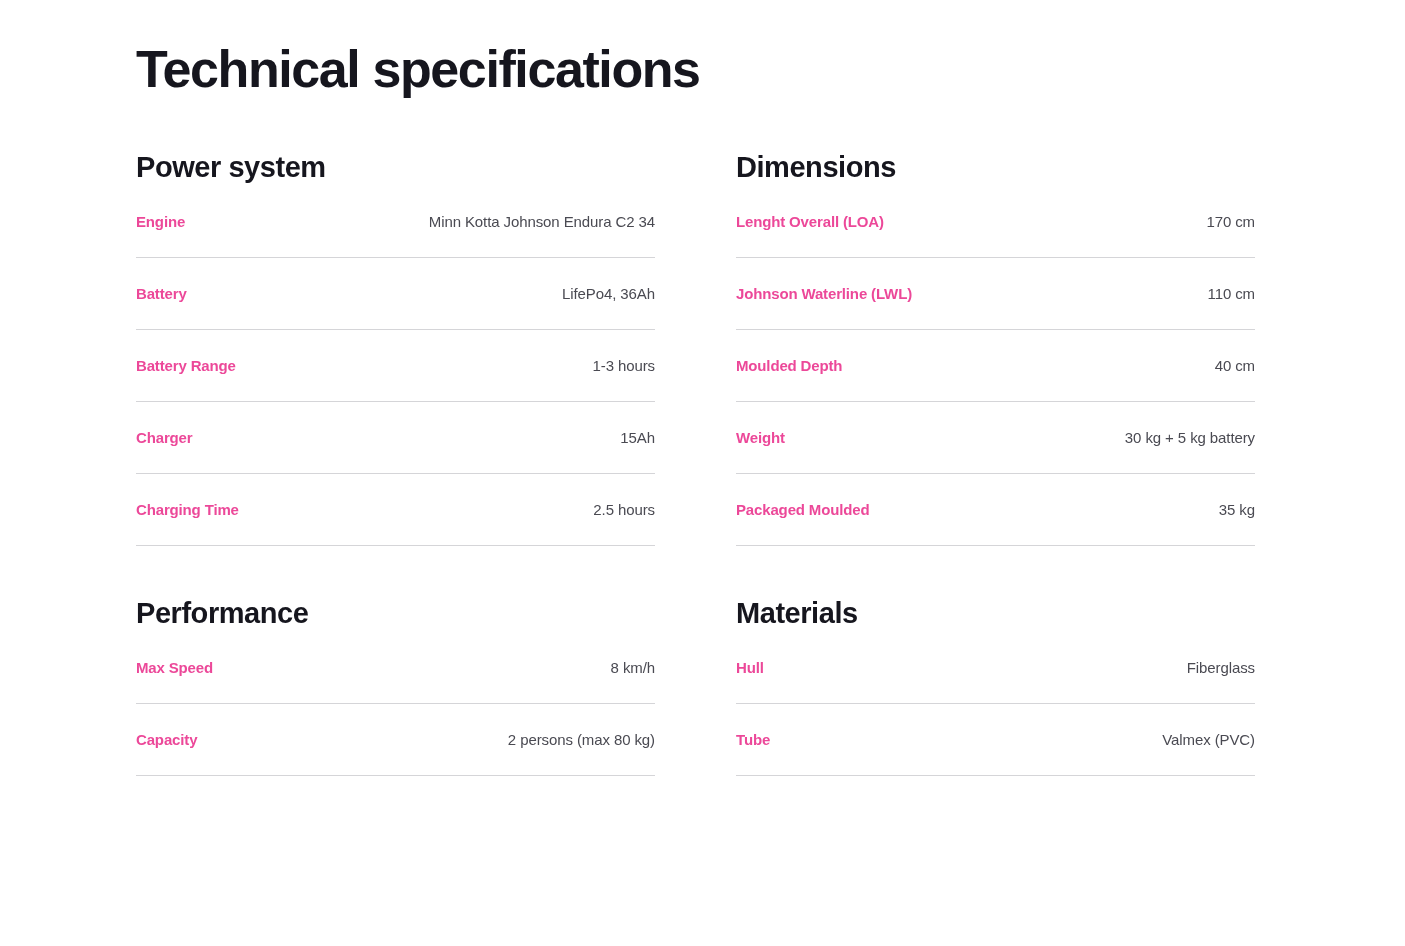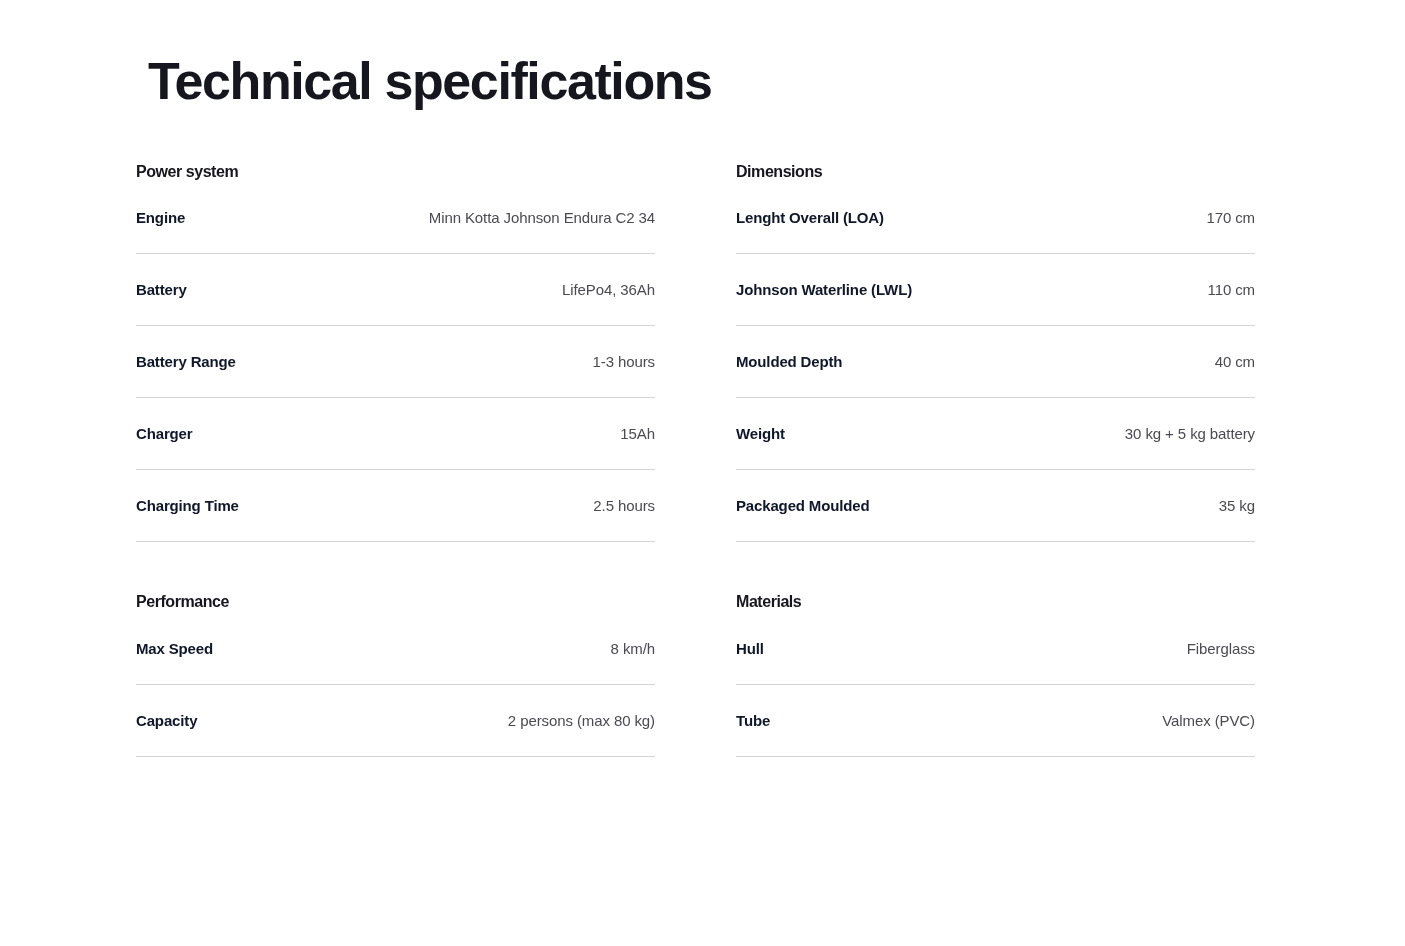--- a/index.html
+++ b/index.html
@@ -17,21 +17,21 @@
 
   .page {
     position: relative;
     width: 1405px;
     height: 946px;
     box-sizing: border-box;
     padding: 0 136px;
   }
 
   .page-title {
-    margin: 12px;
+    margin: 0;
     padding-top: 40px;
     font-size: 52px;
     line-height: 1.12;
     font-weight: 700;
     letter-spacing: -1.4px;
     color: #16161e;
   }
 
   .columns {
     display: flex;
@@ -43,21 +43,21 @@
     width: 519px;
     flex: 0 0 519px;
   }
 
   .spec-section + .spec-section {
     margin-top: 50px;
   }
 
   .section-heading {
     margin: 0 0 28px 0;
-    font-size: 16px;
+    font-size: 29px;
     line-height: 1.2;
     font-weight: 700;
     letter-spacing: -0.45px;
     color: #16161e;
   }
 
   .spec-rows {
     display: block;
   }
 
@@ -71,21 +71,21 @@
   }
 
   .spec-row + .spec-row {
     padding-top: 27px;
   }
 
   .spec-label {
     font-size: 15px;
     font-weight: 700;
     letter-spacing: -0.15px;
-    color: #0f172a;
+    color: #ec4899;
     white-space: nowrap;
     text-align: center;
   }
 
   .spec-value {
     font-size: 15px;
     font-weight: 400;
     letter-spacing: -0.1px;
     color: #4a4a52;
     text-align: right;

